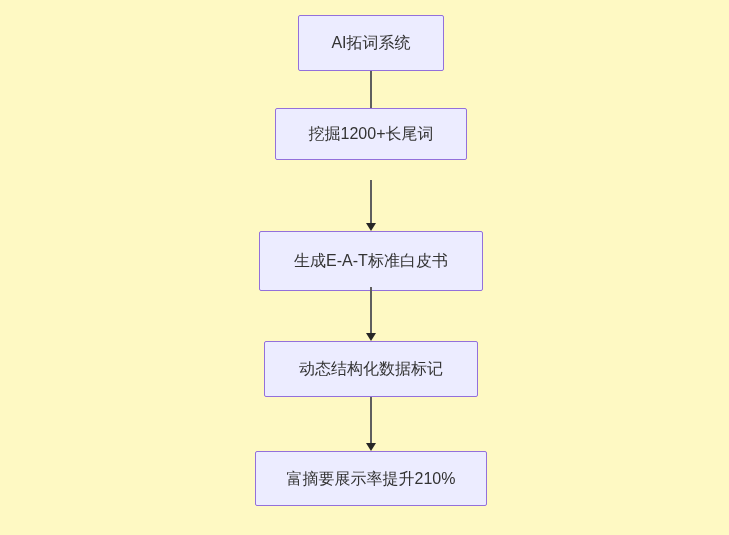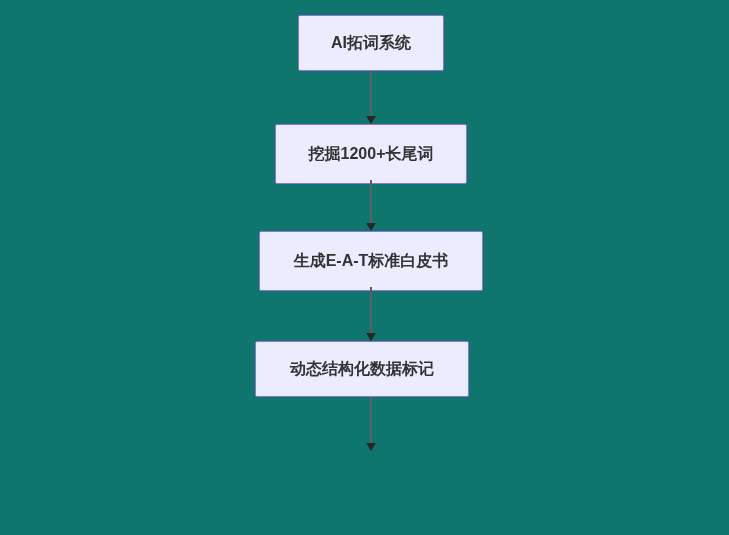--- a/index.html
+++ b/index.html
@@ -6,43 +6,42 @@
     margin: 0;
     padding: 0;
   }
   body {
     font-family: "Liberation Sans", "DejaVu Sans", sans-serif;
   }
   .canvas {
     position: relative;
     width: 729px;
     height: 535px;
-    background: #0f766e;
+    background: #fef9c3;
     overflow: hidden;
-    font-weight: bold;
   }
   .flow-node {
     position: absolute;
     box-sizing: border-box;
     background: #ECECFF;
     border: 1px solid #9370DB;
     border-radius: 2px;
     color: #333333;
     font-size: 16px;
     line-height: 1;
     display: flex;
     align-items: center;
     justify-content: center;
     text-align: center;
     white-space: nowrap;
   }
   .n1 { left: 298px; top: 15px;  width: 146px; height: 56px; }
-  .n2 { left: 275px; top: 124px; width: 192px; height: 60px; }
+  .n2 { left: 275px; top: 108px; width: 192px; height: 52px; }
   .n3 { left: 259px; top: 231px; width: 224px; height: 60px; }
-  .n4 { left: 255px; top: 341px; width: 214px; height: 56px; }
+  .n4 { left: 264px; top: 341px; width: 214px; height: 56px; }
   .n5 { left: 255px; top: 451px; width: 232px; height: 55px; }
   .edge {
     position: absolute;
     left: 365px;
     width: 12px;
     display: flex;
     flex-direction: column;
     align-items: center;
   }
   .edge .line {
@@ -96,14 +95,17 @@
 
   <div class="flow-node n4">
     <span>动态结构化数据标记</span>
   </div>
 
   <div class="edge e4">
     <div class="line"></div>
     <div class="head"></div>
   </div>
 
+  <div class="flow-node n5">
+    <span>富摘要展示率提升210%</span>
+  </div>
 
 </div>
 
 </body></html>

